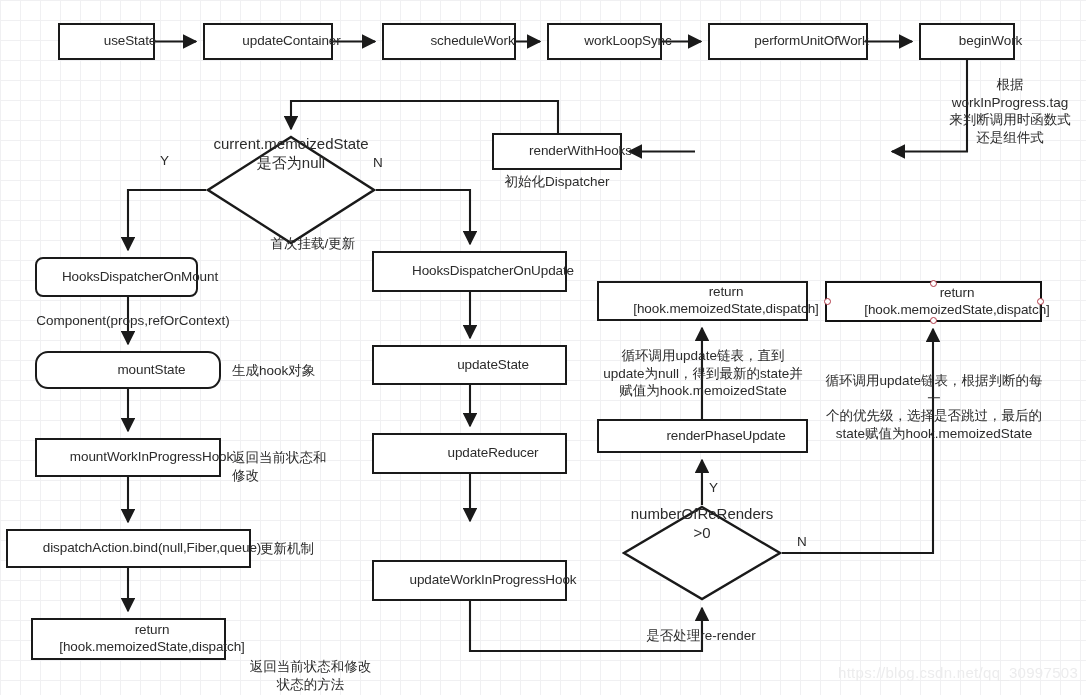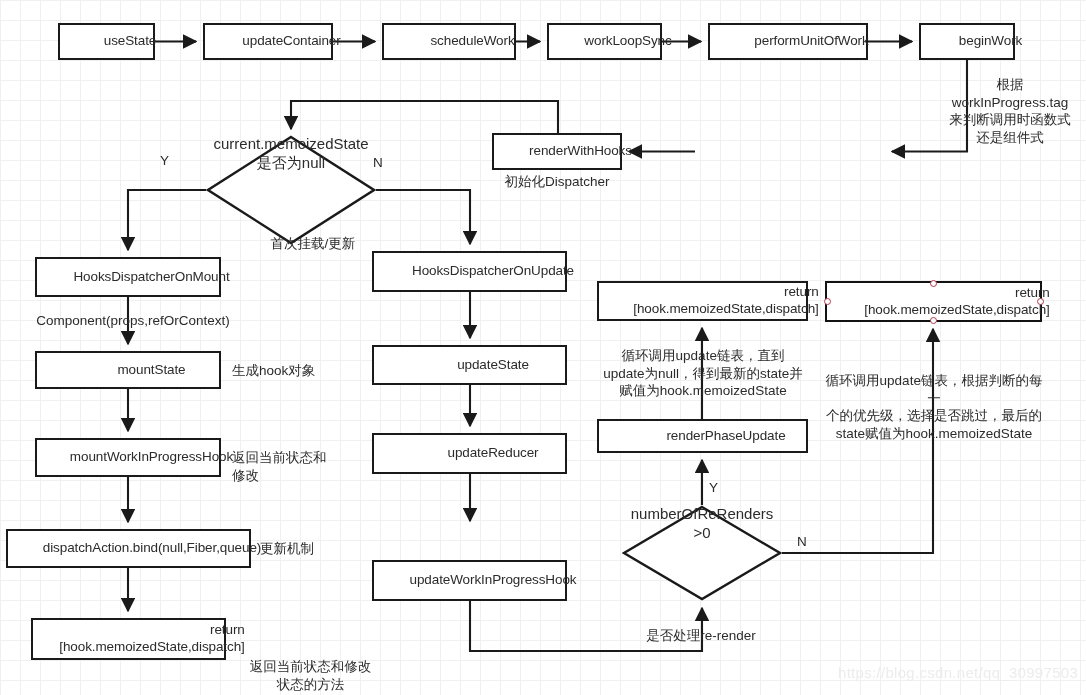--- a/index.html
+++ b/index.html
@@ -31,21 +31,21 @@
   }
   .node {
     position: absolute;
     box-sizing: border-box;
     background: #ffffff;
     border: 2.2px solid #1a1a1a;
     color: #2b2b2b;
     display: flex;
     align-items: center;
     justify-content: center;
-    text-align: right;
+    text-align: center;
     font-size: 13.5px;
     line-height: 1.25;
     white-space: pre-line;
     letter-spacing: -0.1px;
     padding-left: 47px;
   }
   .node.selected {
     border-color: #121212;
   }
   .handle {
@@ -171,25 +171,25 @@
 
   <div class="node" style="left:919px;top:23px;width:96px;height:37px;">
     <span>beginWork</span>
   </div>
 
 
   <div class="node" style="left:492px;top:133px;width:130px;height:37px;">
     <span>renderWithHooks</span>
   </div>
 
-  <div class="node" style="left:35px;top:257px;width:186px;height:40px;">
+  <div class="node" style="left:35px;top:257px;width:163px;height:40px;border-radius:8px;">
     <span>HooksDispatcherOnMount</span>
   </div>
 
-  <div class="node" style="left:35px;top:351px;width:186px;height:38px;">
+  <div class="node" style="left:35px;top:351px;width:186px;height:38px;border-radius:13px;">
     <span>mountState</span>
   </div>
 
   <div class="node" style="left:35px;top:438px;width:186px;height:39px;">
     <span>mountWorkInProgressHook</span>
   </div>
 
   <div class="node" style="left:6px;top:529px;width:245px;height:39px;">
     <span>dispatchAction.bind(null,Fiber,queue)</span>
   </div>

